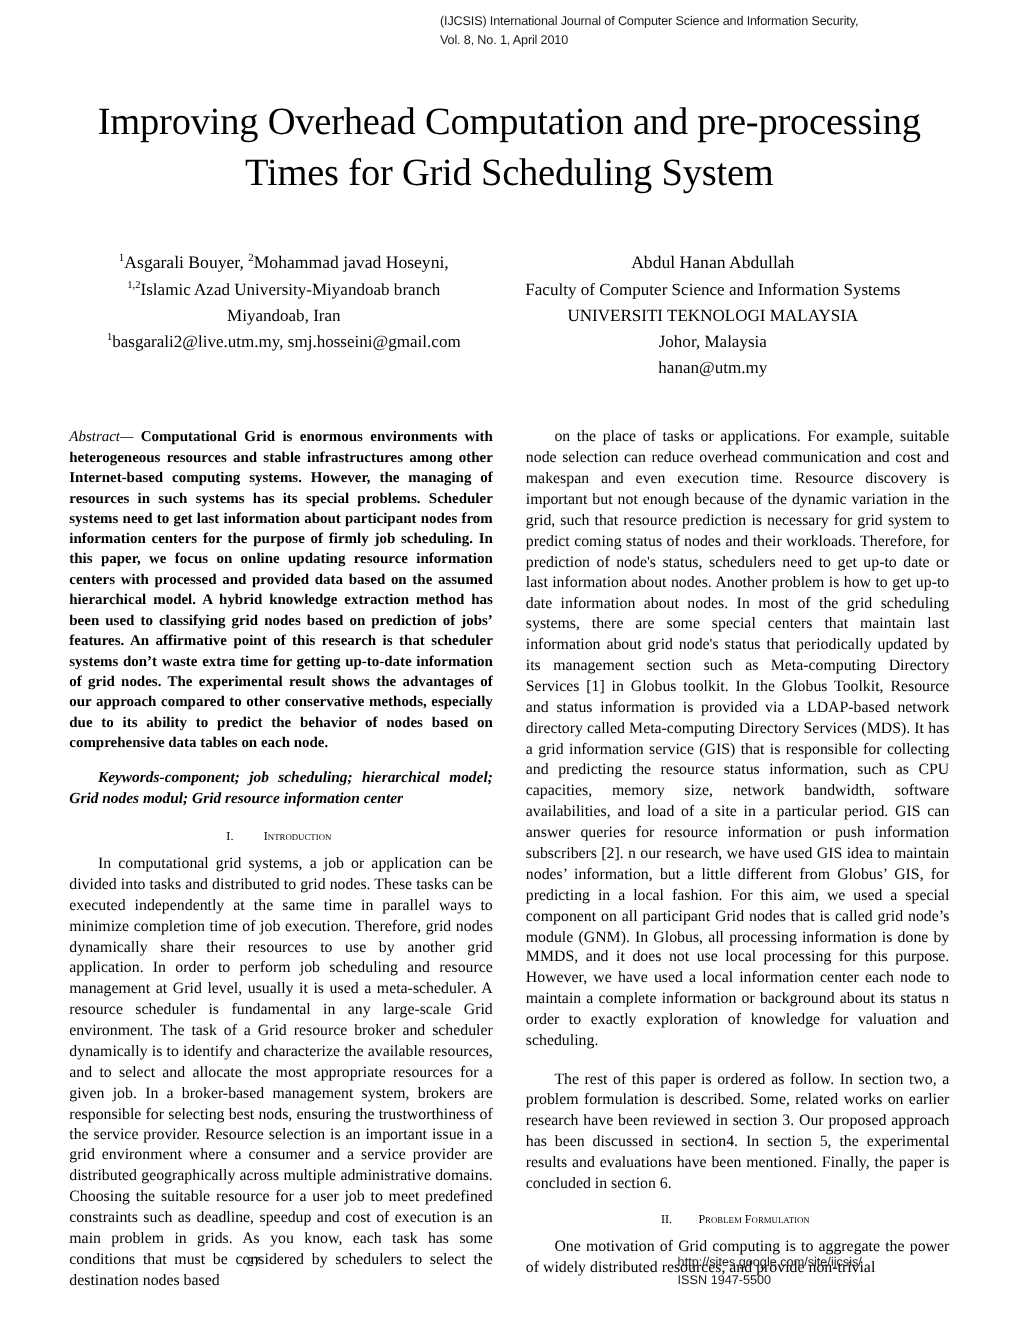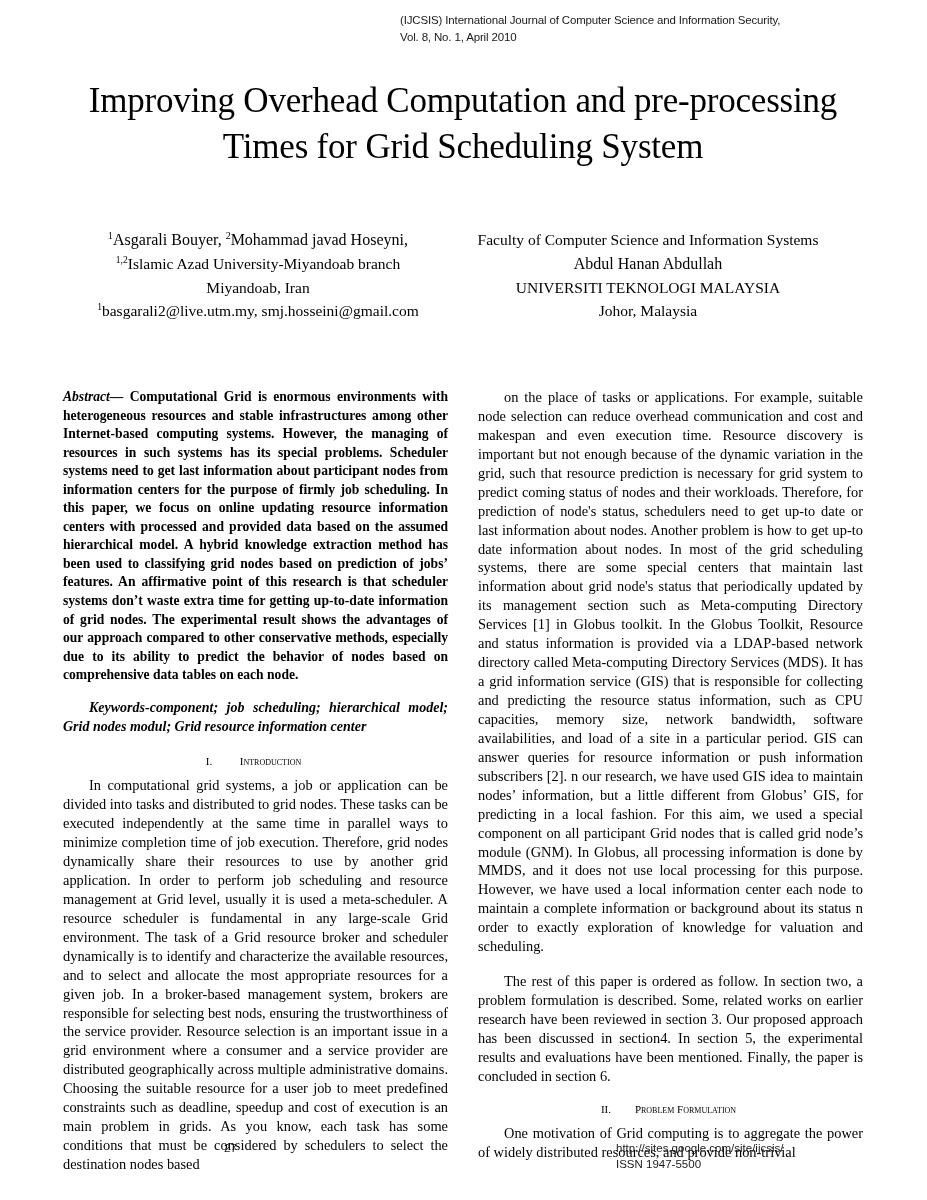--- a/index.html
+++ b/index.html
@@ -34,21 +34,21 @@
     line-height: 1.45;
     color: #1a1a1a;
     letter-spacing: -0.15px;
   }
   .journal-header div { white-space: nowrap; }
 
   
   .paper-title {
     position: absolute;
     left: 63px;
-    top: 78px;
+    top: 88px;
     width: 800px;
     text-align: center;
     font-size: 35px;
     line-height: 1.32;
     font-weight: normal;
     letter-spacing: -0.2px;
   }
 
   
   .authors {
@@ -93,21 +93,21 @@
 
   .abstract-p {
     font-weight: bold;
     text-align: justify;
     margin: 0 0 13px 0;
     font-size: 13.6px;
     line-height: 1.365;
   }
   .abstract-p .abs-label {
     font-style: italic;
-    font-weight: bold;
+    font-weight: normal;
   }
 
   .keywords-p {
     font-weight: bold;
     font-style: italic;
     text-align: justify;
     margin: 0 0 18px 0;
     text-indent: 26px;
     font-size: 14px;
     line-height: 1.36;
@@ -179,24 +179,25 @@
   <div class="authors">
 
     <div class="author-block">
       <div class="line name"><sup>1</sup><span>Asgarali Bouyer, </span><sup>2</sup><span>Mohammad javad Hoseyni,</span></div>
       <div class="line"><sup>1,2</sup><span>Islamic Azad University-Miyandoab branch</span></div>
       <div class="line">Miyandoab, Iran</div>
       <div class="line"><sup>1</sup><span>basgarali2@live.utm.my, smj.hosseini@gmail.com</span></div>
     </div>
 
     <div class="author-block">
+      <div class="line name">Abdul Hanan Abdullah</div>
       <div class="line">Faculty of Computer Science and Information Systems</div>
-      <div class="line name">Abdul Hanan Abdullah</div>
       <div class="line">UNIVERSITI TEKNOLOGI MALAYSIA</div>
       <div class="line">Johor, Malaysia</div>
+      <div class="line">hanan@utm.my</div>
     </div>
 
   </div>
 
   <div class="columns">
 
     <div class="col">
 
       <p class="abstract-p"><span class="abs-label">Abstract— </span><span>Computational Grid is enormous environments with heterogeneous resources and stable infrastructures among other Internet-based computing systems. However, the managing of resources in such systems has its special problems.  Scheduler systems need to get last information about participant nodes from information centers for the purpose of firmly job scheduling. In this paper, we focus on online updating resource information centers with processed and provided data based on the assumed hierarchical model. A hybrid knowledge extraction method has been used to classifying grid nodes based on prediction of jobs’ features. An affirmative point of this research is that scheduler systems don’t waste extra time for getting up-to-date information of grid nodes. The experimental result shows the advantages of our approach compared to other conservative methods, especially due to its ability to predict the behavior of nodes based on comprehensive data tables on each node.</span></p>
 

